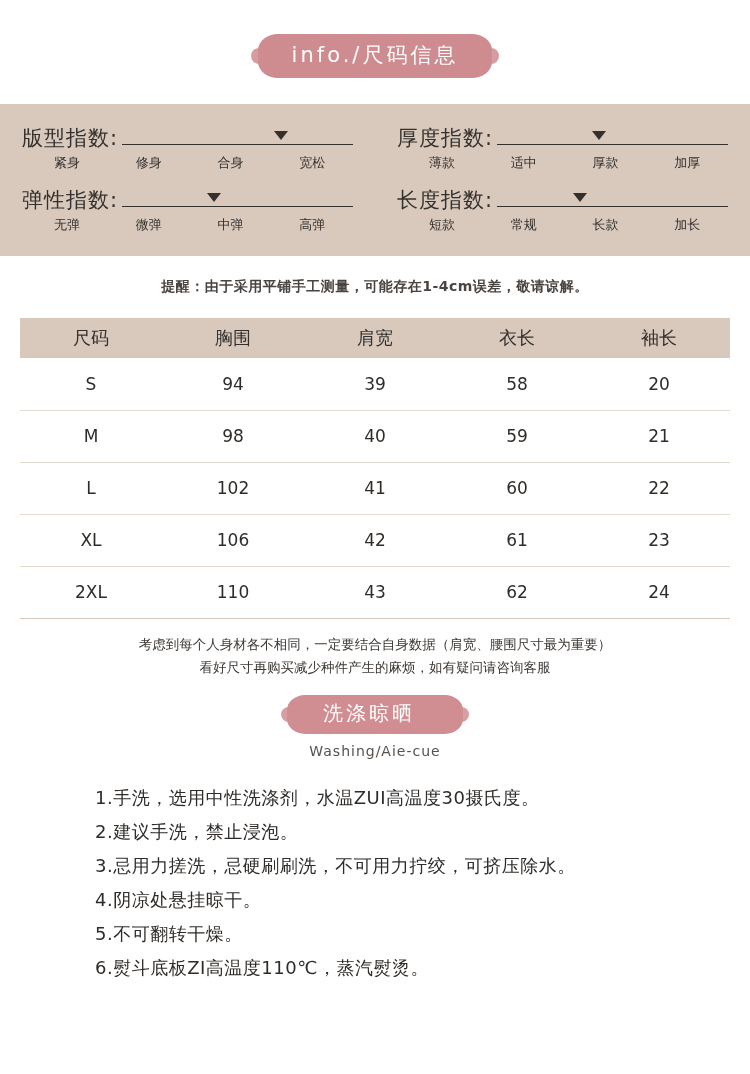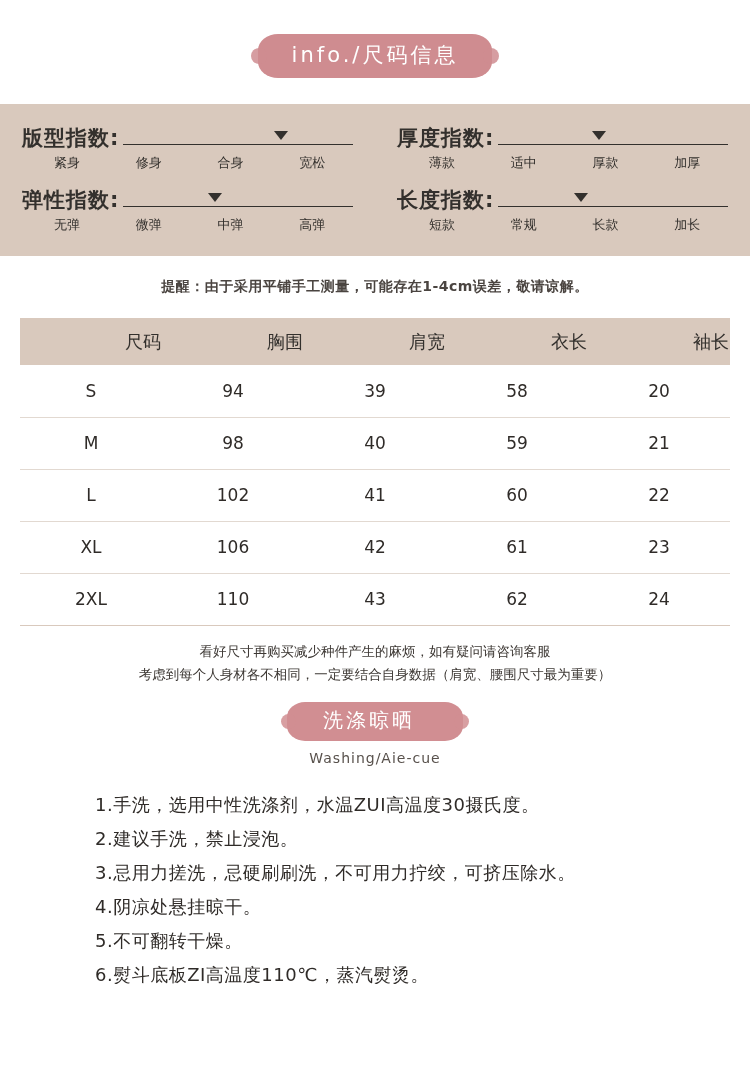--- a/index.html
+++ b/index.html
@@ -66,21 +66,21 @@
   .index-block {
     margin-bottom: 14px;
   }
   .index-block:last-child { margin-bottom: 0; }
   .index-row {
     display: flex;
     align-items: center;
   }
   .index-label {
     font-size: 21px;
-    font-weight: bold;
+    font-weight: normal;
     color: #33302d;
     white-space: nowrap;
     font-family: "DejaVu Sans", sans-serif;
     letter-spacing: 1px;
   }
   .index-scale {
     position: relative;
     flex: 1;
     margin-left: 4px;
     height: 26px;
@@ -133,23 +133,22 @@
     width: 710px;
     margin-left: 20px;
     border-collapse: collapse;
     table-layout: fixed;
   }
   .size-table th {
     background: #d9c9bd;
     font-size: 18px;
     font-weight: normal;
     color: #33302d;
-    height: 47px;
-    font-family: "DejaVu Sans", sans-serif;
-    text-align: right;
+    height: 40px;
+    font-family: "DejaVu Sans", sans-serif;
   }
   .size-table td {
     text-align: center;
     font-size: 17px;
     height: 52px;
     color: #2f2b28;
     border-bottom: 1px solid #e2d9d1;
     font-family: "DejaVu Sans", sans-serif;
   }
   .size-table tr:last-child td { border-bottom: 1px solid #d9c9bd; }
@@ -342,22 +341,22 @@
       <td>2XL</td>
       <td>110</td>
       <td>43</td>
       <td>62</td>
       <td>24</td>
     </tr>
   </tbody>
 </table>
 
 <div class="advice">
+  <div>考虑到每个人身材各不相同，一定要结合自身数据（肩宽、腰围尺寸最为重要）</div>
   <div>看好尺寸再购买减少种件产生的麻烦，如有疑问请咨询客服</div>
-  <div>考虑到每个人身材各不相同，一定要结合自身数据（肩宽、腰围尺寸最为重要）</div>
 </div>
 
 <div class="wash-wrap">
   <span class="wash-pill">洗涤晾晒</span>
   <div class="wash-sub">Washing/Aie-cue</div>
 </div>
 
 <ul class="wash-list">
   <li>1.手洗，选用中性洗涤剂，水温ZUI高温度30摄氏度。</li>
   <li>2.建议手洗，禁止浸泡。</li>

